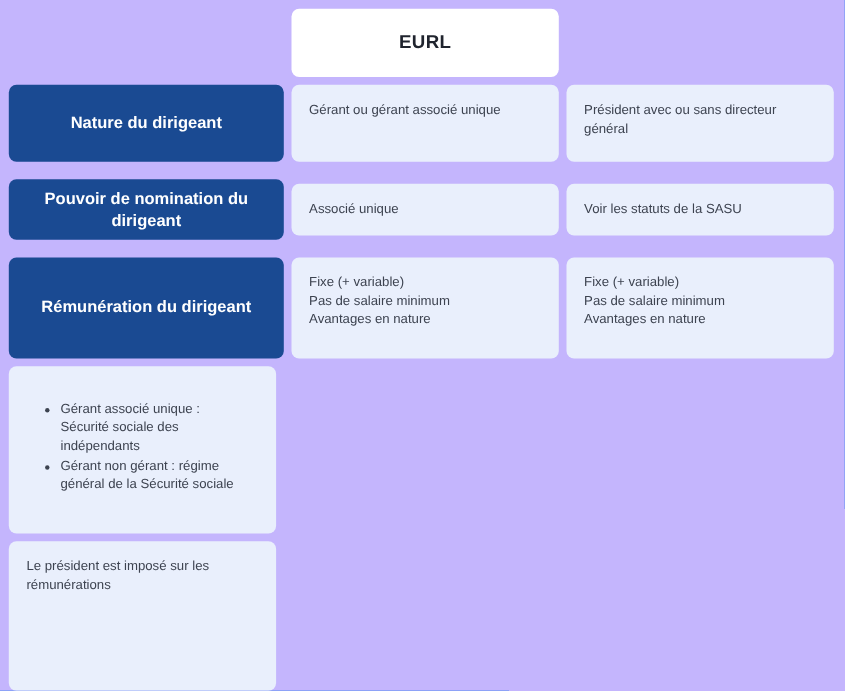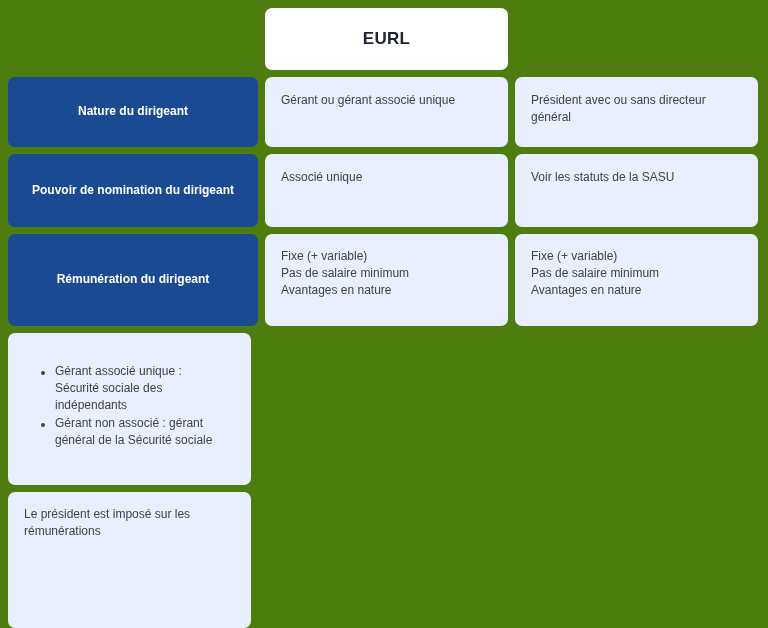--- a/index.html
+++ b/index.html
@@ -11,21 +11,21 @@
 
   body {
     background: #1a7ae8;
     font-family: "Liberation Sans", sans-serif;
     overflow: hidden;
   }
 
   .comparison-table {
     width: 768px;
     height: 628px;
-    background: #4d7c0f;
+    background: #c4b5fd;
     padding: 8px;
     display: flex;
     flex-direction: column;
     gap: 7px;
   }
 
   .table-row {
     display: flex;
     gap: 7px;
     width: 100%;
@@ -56,21 +56,21 @@
 
   
   .label-cell {
     background: #1a4a92;
     border-radius: 7px;
     display: flex;
     align-items: center;
     justify-content: center;
     text-align: center;
     color: #ffffff;
-    font-size: 12px;
+    font-size: 15px;
     font-weight: bold;
     line-height: 1.32;
     padding: 8px 14px;
   }
 
   
   .data-cell {
     background: #e9effc;
     border-radius: 7px;
     padding: 14px 16px;
@@ -102,21 +102,21 @@
     left: 1px;
     top: 8px;
     width: 4px;
     height: 4px;
     border-radius: 50%;
     background: #3d4350;
   }
 
   
   .row-h1 { height: 70px;  flex: 0 0 70px; }
-  .row-h2 { height: 73px;  flex: 0 0 73px; }
+  .row-h2 { height: 73px;  flex: 0 0 73px; align-items: center; }
   .row-h3 { height: 92px;  flex: 0 0 92px; }
   .row-h4 { height: 152px; flex: 0 0 152px; }
   .row-h5 { height: 136px; flex: 0 0 136px; }
 
   .row-h1 .data-cell,
   .row-h2 .data-cell { padding-top: 15px; }
 </style>
 </head>
 <body>
 
@@ -158,21 +158,21 @@
       <p>Fixe (+ variable)
 Pas de salaire minimum
 Avantages en nature</p>
     </div>
   </div>
 
   <div class="table-row row-h4">
     <div class="col-data data-cell">
       <ul>
         <li>Gérant associé unique : Sécurité sociale des indépendants</li>
-        <li>Gérant non associé : gérant général de la Sécurité sociale</li>
+        <li>Gérant non gérant : régime général de la Sécurité sociale</li>
       </ul>
     </div>
   </div>
 
   <div class="table-row row-h5">
     <div class="col-data data-cell">
       <p>Le président est imposé sur les rémunérations</p>
     </div>
   </div>
 

